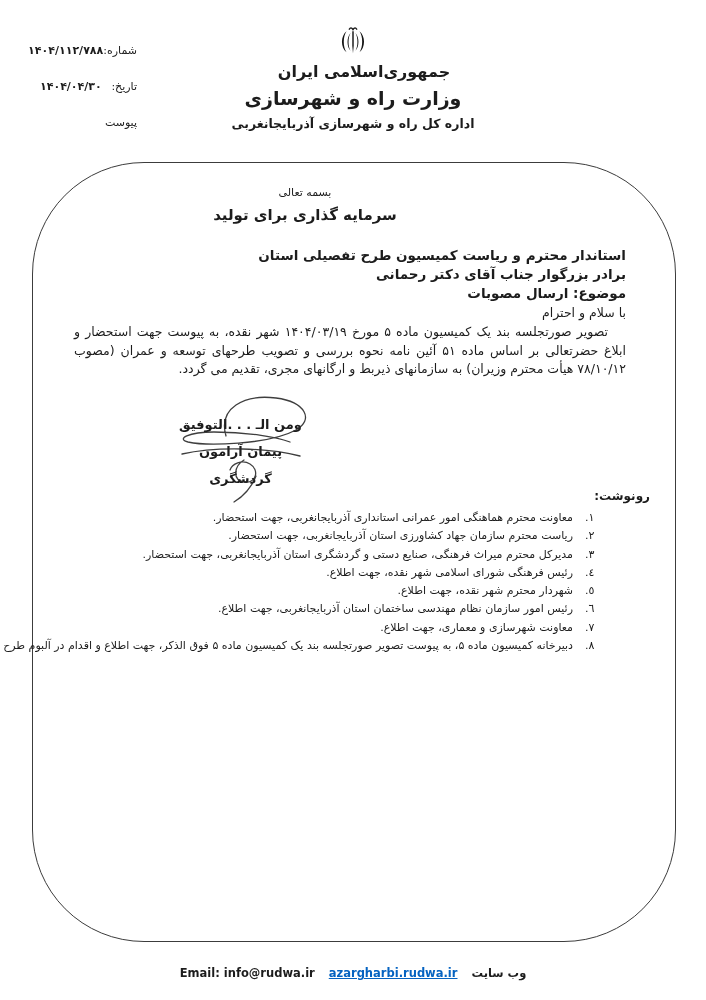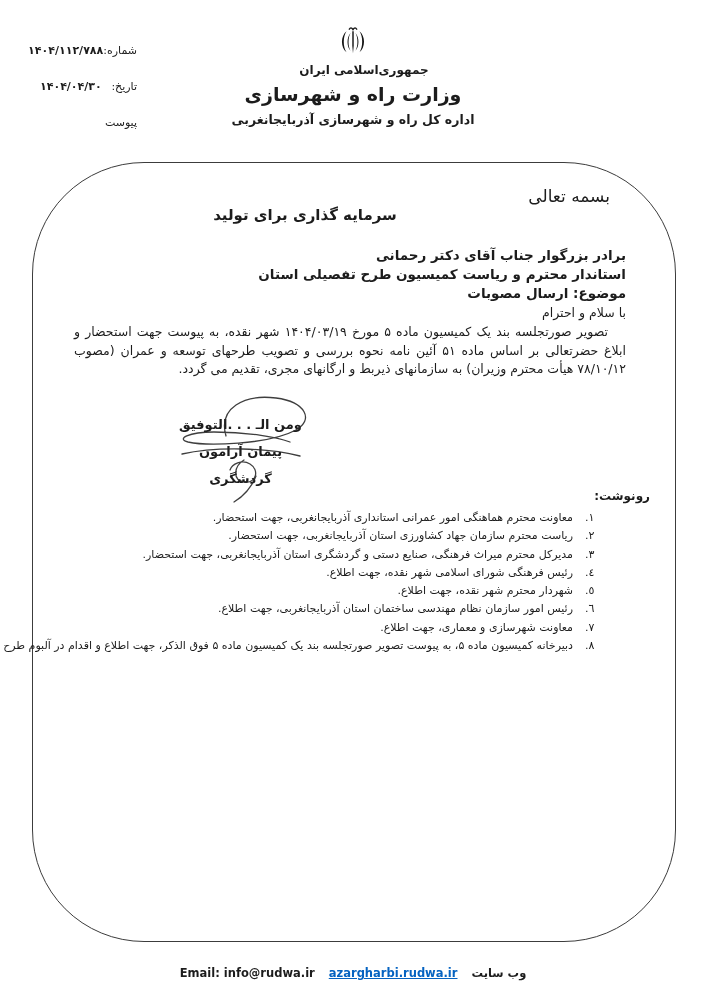--- a/index.html
+++ b/index.html
@@ -3,31 +3,31 @@
 <meta charset="utf-8">
 <style>
   html,body{margin:0;padding:0;background:#e8e8e8;}
   .page{
     position:relative;width:706px;height:1000px;margin:0 auto;background:#ffffff;
     font-family:"DejaVu Sans",sans-serif;color:#1c1c1c;direction:rtl;overflow:hidden;
   }
   
   .hdr-center{position:absolute;top:24px;left:0;right:0;text-align:center;line-height:1;}
   .emblem{display:inline-block;height:34px;}
-  .hdr-country{margin-top:3px;font-size:12px;font-weight:bold;margin-left:22px;}
+  .hdr-country{margin-top:3px;font-size:16px;font-weight:bold;margin-left:22px;}
   .hdr-ministry{margin-top:9px;font-size:19px;font-weight:bold;}
   .hdr-dept{margin-top:10px;font-size:12.5px;font-weight:bold;}
   .meta{position:absolute;top:44px;left:40px;width:97px;font-size:11px;}
   .meta-row{display:flex;justify-content:space-between;align-items:flex-start;height:36px;direction:rtl;}
   .meta-label{color:#222;}
   .meta-value{font-weight:bold;letter-spacing:.3px;}
   
   .frame{position:absolute;left:32px;top:162px;width:642px;height:778px;
     border:1.3px solid #3c3c3c;border-radius:112px;}
-  .besmeleh{position:absolute;top:186px;left:0;right:96px;font-size:17px;}
+  .besmeleh{position:absolute;top:186px;left:0;right:96px;text-align:center;font-size:11px;}
   .slogan{position:absolute;top:206px;left:0;right:96px;text-align:center;font-size:15px;font-weight:bold;}
   .addressee{position:absolute;top:246px;right:80px;text-align:right;font-weight:bold;
     font-size:13.5px;line-height:19px;}
   .salutation{position:absolute;top:305px;right:80px;font-size:12.5px;}
   .body-par{position:absolute;top:323px;right:80px;width:552px;font-size:12.5px;
     line-height:18.6px;text-align:justify;text-indent:18px;direction:rtl;}
   .sig-block{position:absolute;top:411px;left:158px;width:165px;text-align:center;
     font-weight:bold;font-size:13px;line-height:27px;}
   .sig-scribble{position:absolute;top:390px;left:148px;pointer-events:none;}
   .cc-label{position:absolute;top:489px;right:56px;font-weight:bold;font-size:12px;}
@@ -77,22 +77,22 @@
       <span class="meta-value"></span>
     </div>
   </div>
 
   <div class="frame"></div>
 
   <div class="besmeleh">بسمه تعالی</div>
   <div class="slogan">سرمایه گذاری برای تولید</div>
 
   <div class="addressee">
+    <div>استاندار محترم و ریاست کمیسیون طرح تفصیلی استان</div>
     <div>برادر بزرگوار جناب آقای دکتر رحمانی</div>
-    <div>استاندار محترم و ریاست کمیسیون طرح تفصیلی استان</div>
     <div>موضوع: ارسال مصوبات</div>
   </div>
 
   <div class="salutation">با سلام و احترام</div>
 
   <div class="body-par">تصویر صورتجلسه بند یک کمیسیون ماده ۵ مورخ ۱۴۰۴/۰۳/۱۹ شهر نقده، به پیوست جهت استحضار و ابلاغ حضرتعالی بر اساس ماده ۵۱ آئین نامه نحوه بررسی و تصویب طرحهای توسعه و عمران (مصوب ۷۸/۱۰/۱۲ هیأت محترم وزیران) به سازمانهای ذیربط و ارگانهای مجری، تقدیم می گردد.</div>
 
   <div class="sig-block">
     <div>ومن الـ . . .التوفیق</div>
     <div>پیمان آرامون</div>

